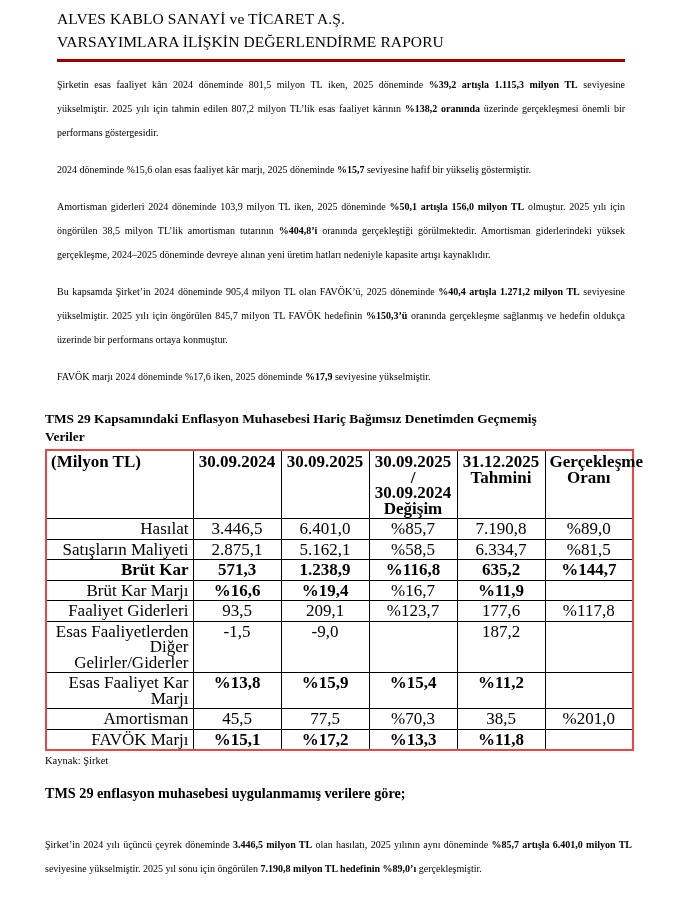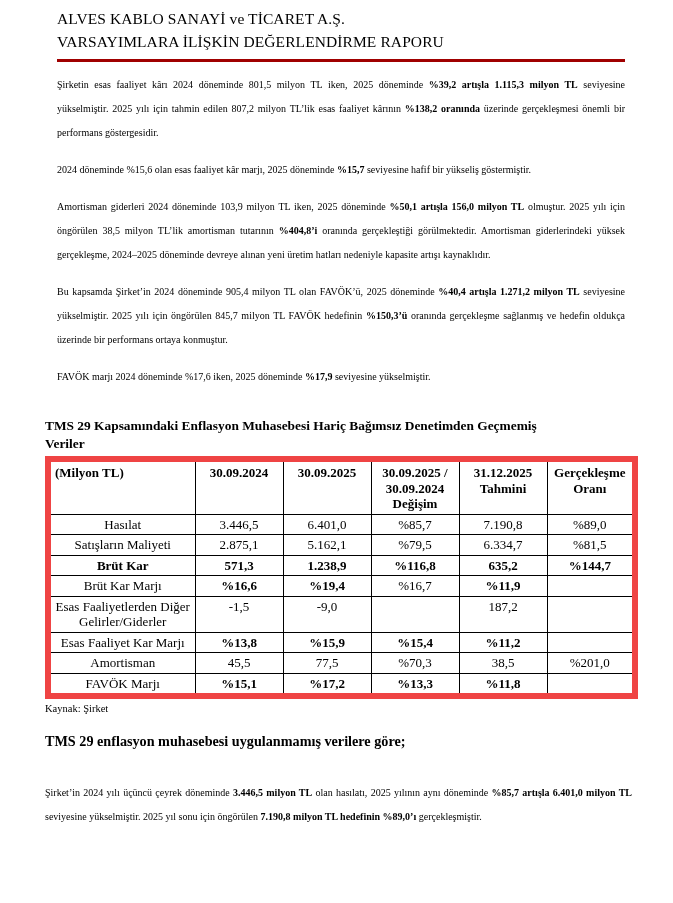--- a/index.html
+++ b/index.html
@@ -17,36 +17,36 @@
   .rule { height:3px; margin:6px 0 11px 0; background:#a00000; }
 
   
   .para {
     font-size:10px; line-height:24px;
     text-align:justify; margin:0 0 13px 0;
   }
   .para b, .bold { font-weight:bold; }
 
   
-  .table-section { margin-top:28px; margin-left:-12px; width:500px; }
+  .table-section { margin-top:21px; margin-left:-12px; width:500px; }
   .table-title { font-weight:bold; font-size:13.4px; line-height:18px; margin-bottom:3px; }
   table.fin {
     border-collapse:collapse; table-layout:fixed;
-    width:587px; font-size:13px;
-    border:6px solid #ef4444;
+    width:587px; font-size:17px;
+    border:2px solid #ef4444;
   }
   table.fin col.c-label { width:147px; }
   table.fin col.c-val { width:88px; }
   table.fin th, table.fin td {
     border:1px solid #000; vertical-align:top;
     line-height:15.5px; padding:2px 4px;
   }
   table.fin thead th { font-weight:bold; text-align:center; height:50px; padding-top:3px; }
   table.fin thead th.label-col { text-align:left; }
-  td.label-cell { text-align:center; }
+  td.label-cell { text-align:right; }
   td.value-cell { text-align:center; }
   .source-note { font-size:10.5px; line-height:14px; margin-top:3px; }
 
   
   .footer-section { margin-left:-12px; width:587px; }
   .section-heading { font-weight:bold; font-size:14.2px; line-height:20px; margin-top:15px; }
   .footer-para { margin-top:30px; margin-bottom:0; }
 </style>
 </head>
 <body>
@@ -95,39 +95,47 @@
               <td class="value-cell">3.446,5</td>
               <td class="value-cell">6.401,0</td>
               <td class="value-cell">%85,7</td>
               <td class="value-cell">7.190,8</td>
               <td class="value-cell">%89,0</td>
             </tr>
             <tr>
               <td class="label-cell">Satışların Maliyeti</td>
               <td class="value-cell">2.875,1</td>
               <td class="value-cell">5.162,1</td>
-              <td class="value-cell">%79,5</td>
+              <td class="value-cell">%58,5</td>
               <td class="value-cell">6.334,7</td>
               <td class="value-cell">%81,5</td>
             </tr>
             <tr>
               <td class="label-cell bold">Brüt Kar</td>
               <td class="value-cell bold">571,3</td>
               <td class="value-cell bold">1.238,9</td>
               <td class="value-cell bold">%116,8</td>
               <td class="value-cell bold">635,2</td>
               <td class="value-cell bold">%144,7</td>
             </tr>
             <tr>
               <td class="label-cell">Brüt Kar Marjı</td>
               <td class="value-cell bold">%16,6</td>
               <td class="value-cell bold">%19,4</td>
               <td class="value-cell">%16,7</td>
               <td class="value-cell bold">%11,9</td>
               <td class="value-cell"></td>
+            </tr>
+            <tr>
+              <td class="label-cell">Faaliyet Giderleri</td>
+              <td class="value-cell">93,5</td>
+              <td class="value-cell">209,1</td>
+              <td class="value-cell">%123,7</td>
+              <td class="value-cell">177,6</td>
+              <td class="value-cell">%117,8</td>
             </tr>
             <tr>
               <td class="label-cell">Esas Faaliyetlerden Diğer Gelirler/Giderler</td>
               <td class="value-cell">-1,5</td>
               <td class="value-cell">-9,0</td>
               <td class="value-cell"></td>
               <td class="value-cell">187,2</td>
               <td class="value-cell"></td>
             </tr>
             <tr>

